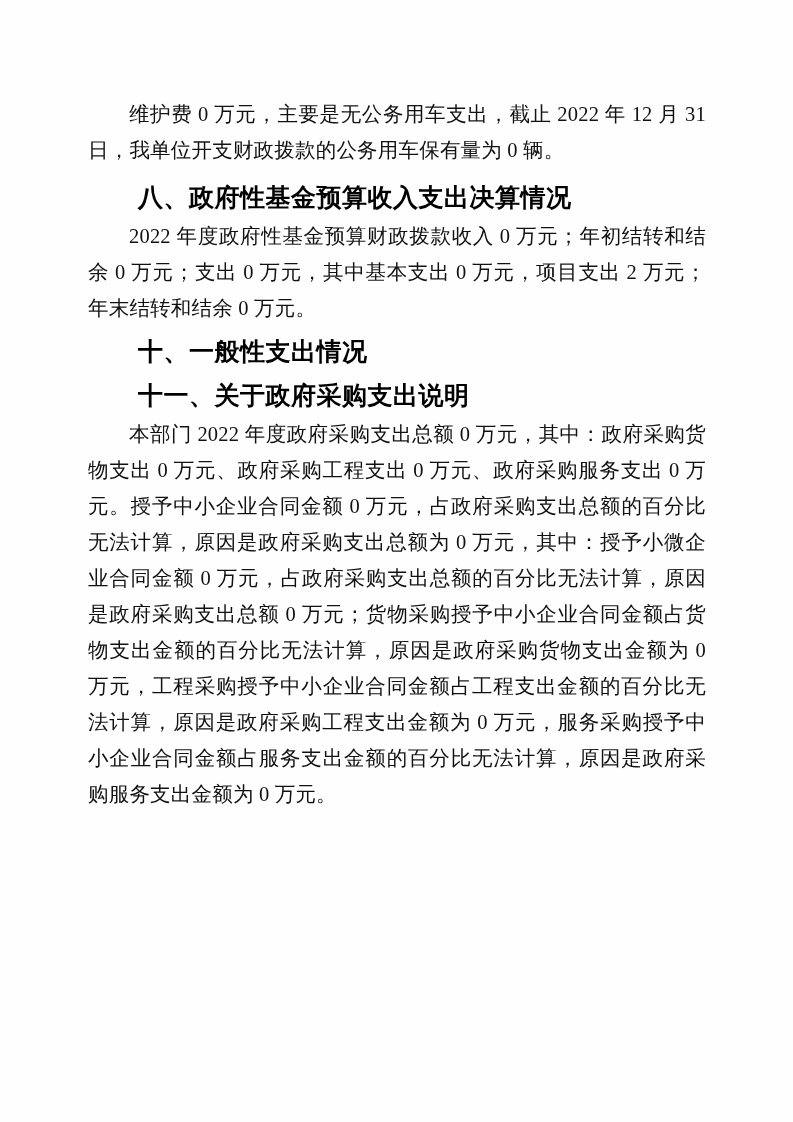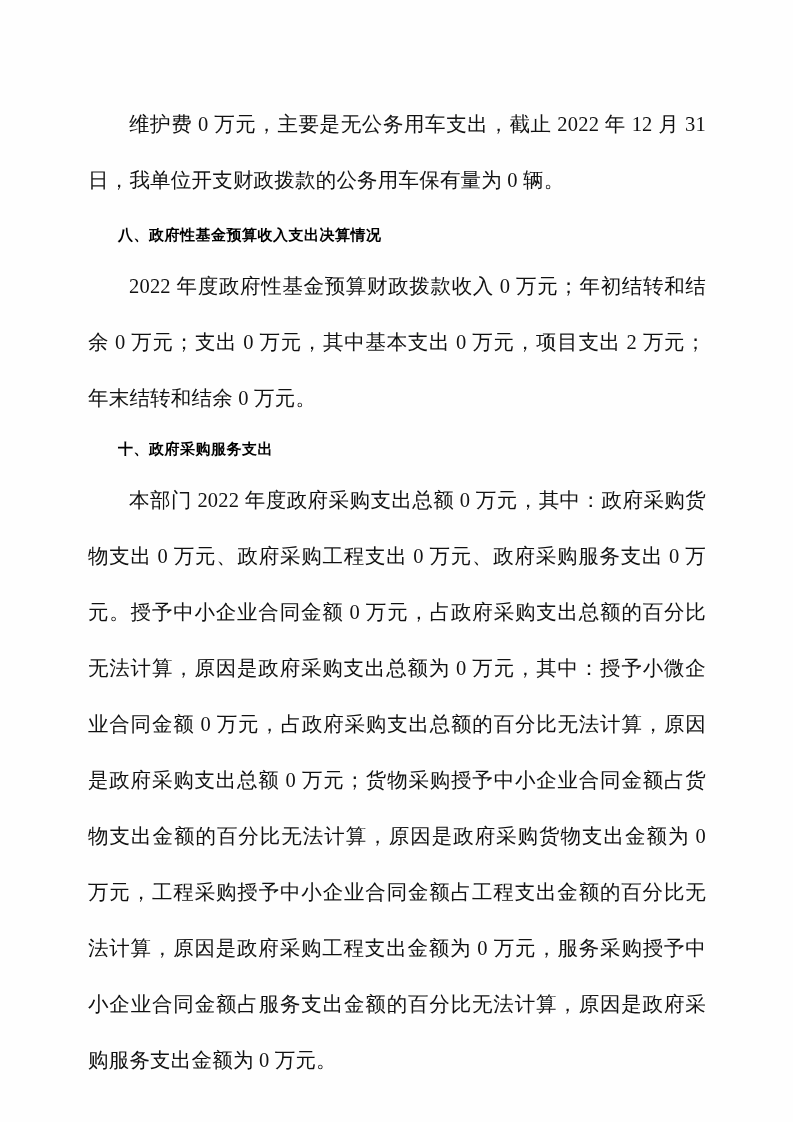--- a/index.html
+++ b/index.html
@@ -23,31 +23,31 @@
   }
   .doc-body {
     width: 618px;
     margin: 0 auto;
   }
   p {
     margin: 0;
   }
   .para {
     font-size: 20.5px;
-    line-height: 56px;
+    line-height: 36px;
     text-align: justify;
     text-justify: inter-ideograph;
     text-indent: 2em;
     letter-spacing: 0.2px;
     color: #111111;
   }
   .heading {
-    font-family: Liberation Mono, monospace;
+    font-family: Liberation Sans, sans-serif;
     font-weight: bold;
-    font-size: 15px;
+    font-size: 25px;
     line-height: 38px;
     text-indent: 2em;
     letter-spacing: 0.5px;
     color: #000000;
     margin-top: 6px;
     margin-bottom: 2px;
   }
   .heading-first {
     margin-top: 10px;
   }
@@ -65,21 +65,22 @@
       <p class="para">维护费 0 万元，主要是无公务用车支出，截止 2022 年 12 月 31 日，我单位开支财政拨款的公务用车保有量为 0 辆。</p>
     </div>
 
     <div class="block">
       <p class="heading heading-first">八、政府性基金预算收入支出决算情况</p>
       <p class="para">2022 年度政府性基金预算财政拨款收入 0 万元；年初结转和结余 0 万元；支出 0 万元，其中基本支出 0 万元，项目支出 2 万元；年末结转和结余 0 万元。</p>
     </div>
 
 
     <div class="block">
-      <p class="heading">十、政府采购服务支出</p>
+      <p class="heading">十、一般性支出情况</p>
     </div>
 
     <div class="block">
+      <p class="heading">十一、关于政府采购支出说明</p>
       <p class="para">本部门 2022 年度政府采购支出总额 0 万元，其中：政府采购货物支出 0 万元、政府采购工程支出 0 万元、政府采购服务支出 0 万元。授予中小企业合同金额 0 万元，占政府采购支出总额的百分比无法计算，原因是政府采购支出总额为 0 万元，其中：授予小微企业合同金额 0 万元，占政府采购支出总额的百分比无法计算，原因是政府采购支出总额 0 万元；货物采购授予中小企业合同金额占货物支出金额的百分比无法计算，原因是政府采购货物支出金额为 0 万元，工程采购授予中小企业合同金额占工程支出金额的百分比无法计算，原因是政府采购工程支出金额为 0 万元，服务采购授予中小企业合同金额占服务支出金额的百分比无法计算，原因是政府采购服务支出金额为 0 万元。</p>
     </div>
 
   </div>
 </div>
 
 </body></html>

